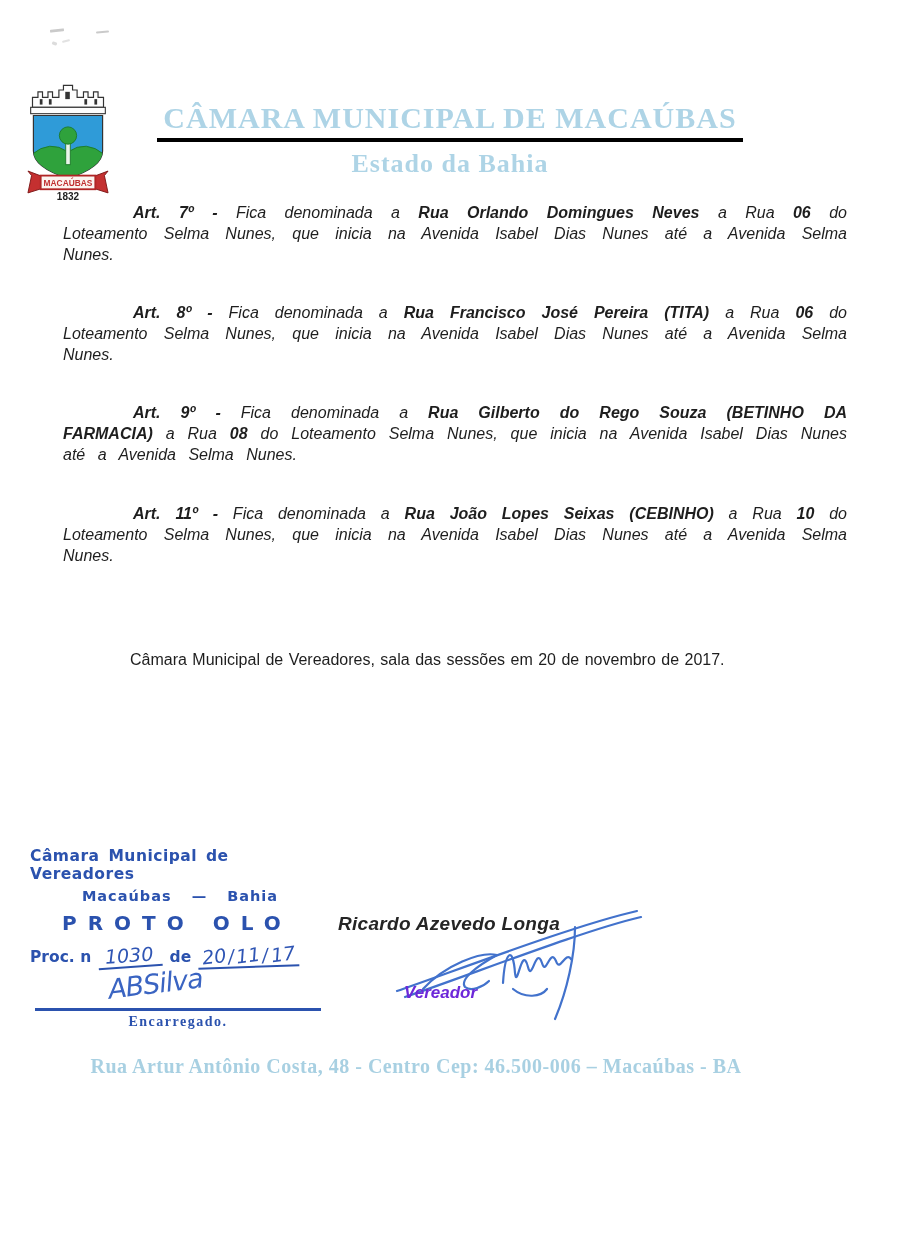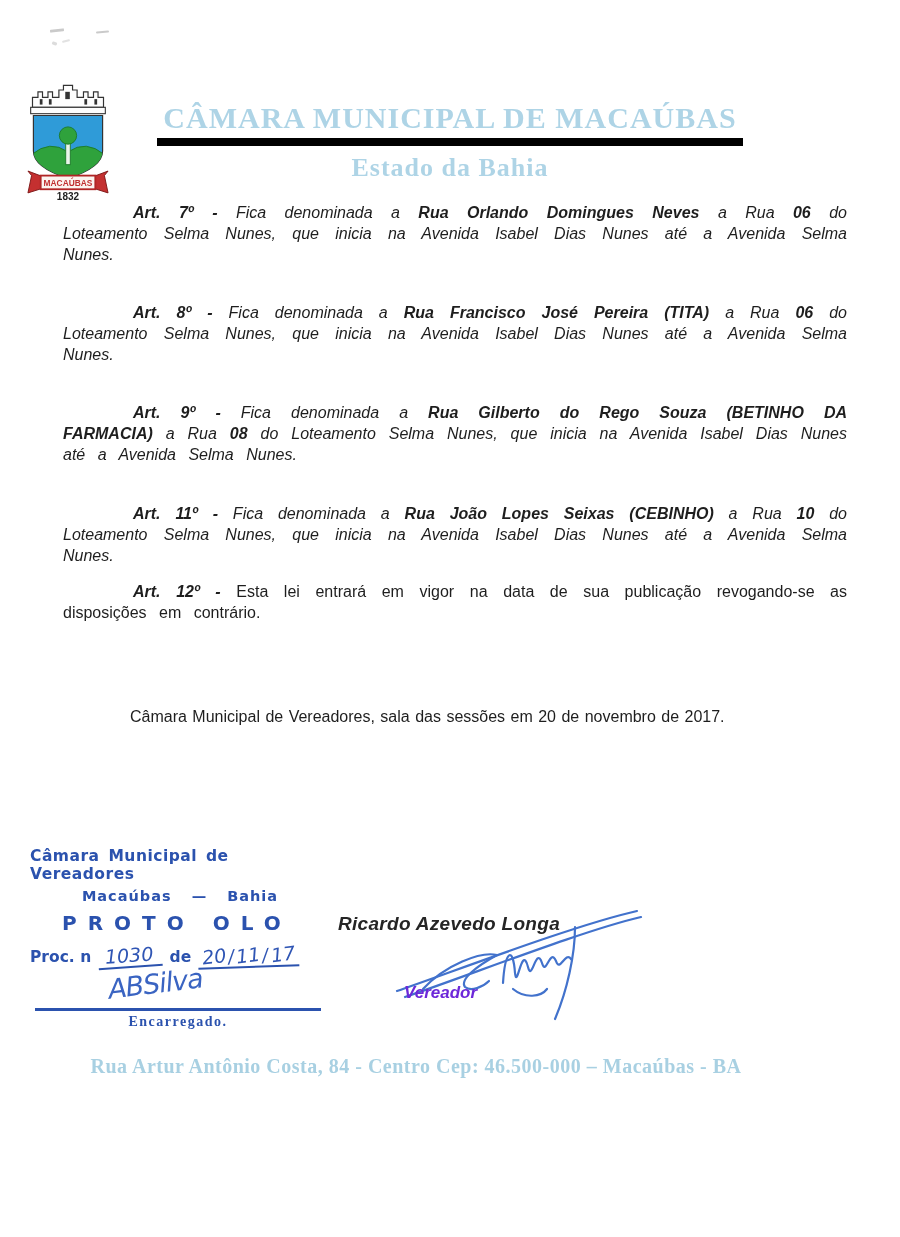--- a/index.html
+++ b/index.html
@@ -15,21 +15,21 @@
   .s4 { left:62px; top:40px; width:8px; height:2px; opacity:.25; transform:rotate(-15deg); }
 
   
   .logo { position:absolute; left:16px; top:80px; width:104px; height:122px; }
   .header-text {
     position:absolute; left:60px; top:101px; width:780px; text-align:center;
     color:#aed4e6; font-family:"Liberation Serif", serif; font-weight:bold;
   }
   .title {
     display:inline-block; font-size:30px; letter-spacing:1px;
-    border-bottom:8px solid #000000; padding:0 6px 3px 6px;
+    border-bottom:4px solid #000000; padding:0 6px 3px 6px;
   }
   .subtitle { font-size:26px; margin-top:7px; letter-spacing:1px; }
 
   
   .content { position:absolute; left:63px; top:202px; width:784px; color:#1e1e1e; font-size:16px; line-height:21px; }
   .article { margin:0; text-align:justify; text-indent:70px; font-style:italic; word-spacing:8px; }
   .m37 { margin-top:37px; }
   .m38 { margin-top:38px; }
   .m15 { margin-top:15px; }
   .b { font-weight:bold; }
@@ -108,21 +108,20 @@
 
     <p class="article"><span class="b">Art. 7º -</span> <span>Fica denominada a</span> <span class="b">Rua Orlando Domingues Neves</span> <span>a Rua</span> <span class="b">06</span> <span>do Loteamento Selma Nunes, que inicia na Avenida Isabel Dias Nunes até a Avenida Selma Nunes.</span></p>
 
     <p class="article m37"><span class="b">Art. 8º -</span> <span>Fica denominada a</span> <span class="b">Rua Francisco José Pereira (TITA)</span> <span>a Rua</span> <span class="b">06</span> <span>do Loteamento Selma Nunes, que inicia na Avenida Isabel Dias Nunes até a Avenida Selma Nunes.</span></p>
 
     <p class="article m37"><span class="b">Art. 9º -</span> <span>Fica denominada a</span> <span class="b">Rua Gilberto do Rego Souza (BETINHO DA FARMACIA)</span> <span>a Rua</span> <span class="b">08</span> <span>do Loteamento Selma Nunes, que inicia na Avenida Isabel Dias Nunes até a Avenida Selma Nunes.</span></p>
 
 
     <p class="article m38"><span class="b">Art. 11º -</span> <span>Fica denominada a</span> <span class="b">Rua João Lopes Seixas (CEBINHO)</span> <span>a Rua</span> <span class="b">10</span> <span>do Loteamento Selma Nunes, que inicia na Avenida Isabel Dias Nunes até a Avenida Selma Nunes.</span></p>
 
-    <p class="article m15"><span class="b">Art. 12º -</span> <span class="upright">Esta lei entrará em vigor na data de sua publicação revogando-se as disposições em contrário.</span></p>
 
     <p class="session">Câmara Municipal de Vereadores, sala das sessões em 20 de novembro de 2017.</p>
   </div>
 
   <div class="stamp">
     <div class="st-org">Câmara Municipal de Vereadores</div>
     <div class="st-place">Macaúbas — Bahia</div>
     <div class="st-proto">PROTO OLO</div>
     <div class="st-proc">
       <span>Proc. n</span>
@@ -144,16 +143,16 @@
       <path d="M38,96 C 60,72 96,58 112,62 C 94,72 74,86 80,94 C 86,99 98,94 104,88"></path>
       <path d="M118,90 C 120,58 128,52 130,80 C 132,98 137,50 143,74 C 147,90 151,52 157,70 C 161,84 165,54 171,68 C 175,80 180,58 186,66"></path>
       <path d="M190,34 C 190,62 182,98 170,126"></path>
       <path d="M128,96 C 140,106 156,104 162,96"></path>
     </g>
   </svg>
   <div class="sig-name">Ricardo Azevedo Longa</div>
   <div class="sig-role">Vereador</div>
 
   <div class="footer">
-    <div>Rua Artur Antônio Costa, 84 - Centro Cep: 46.500-000 – Macaúbas - BA</div>
+    <div>Rua Artur Antônio Costa, 48 - Centro Cep: 46.500-006 – Macaúbas - BA</div>
   </div>
 
 </div>
 
 </body></html>

